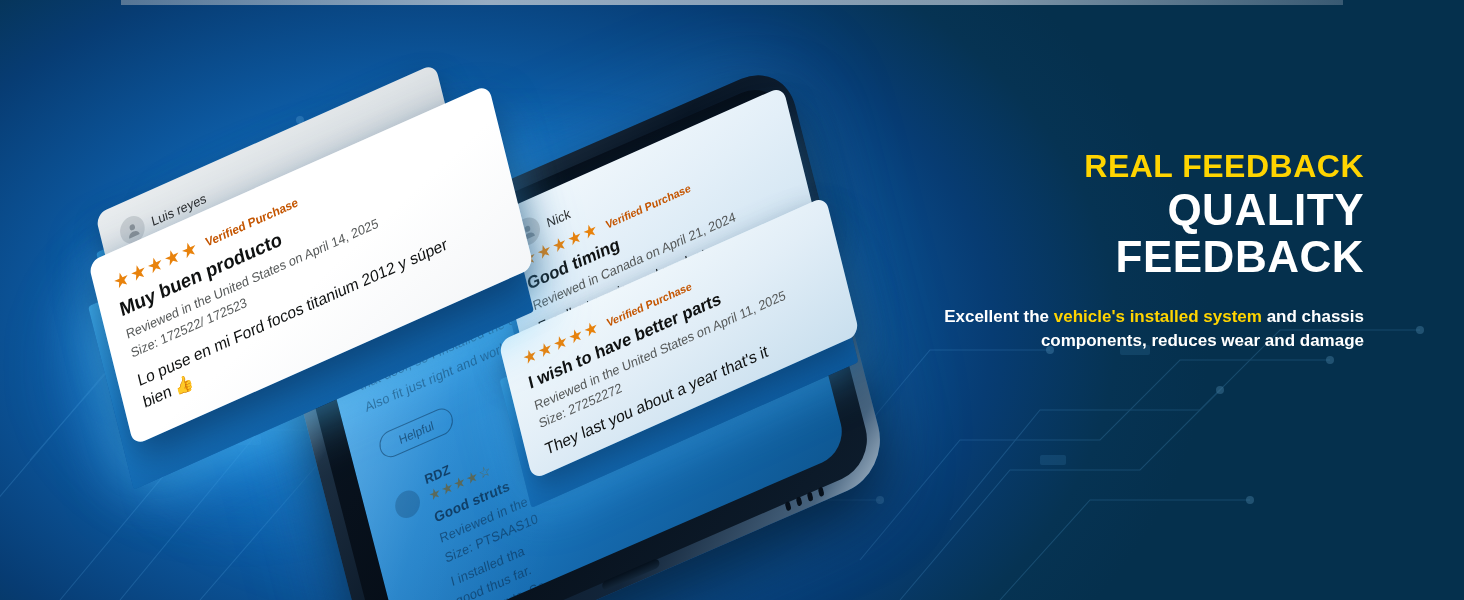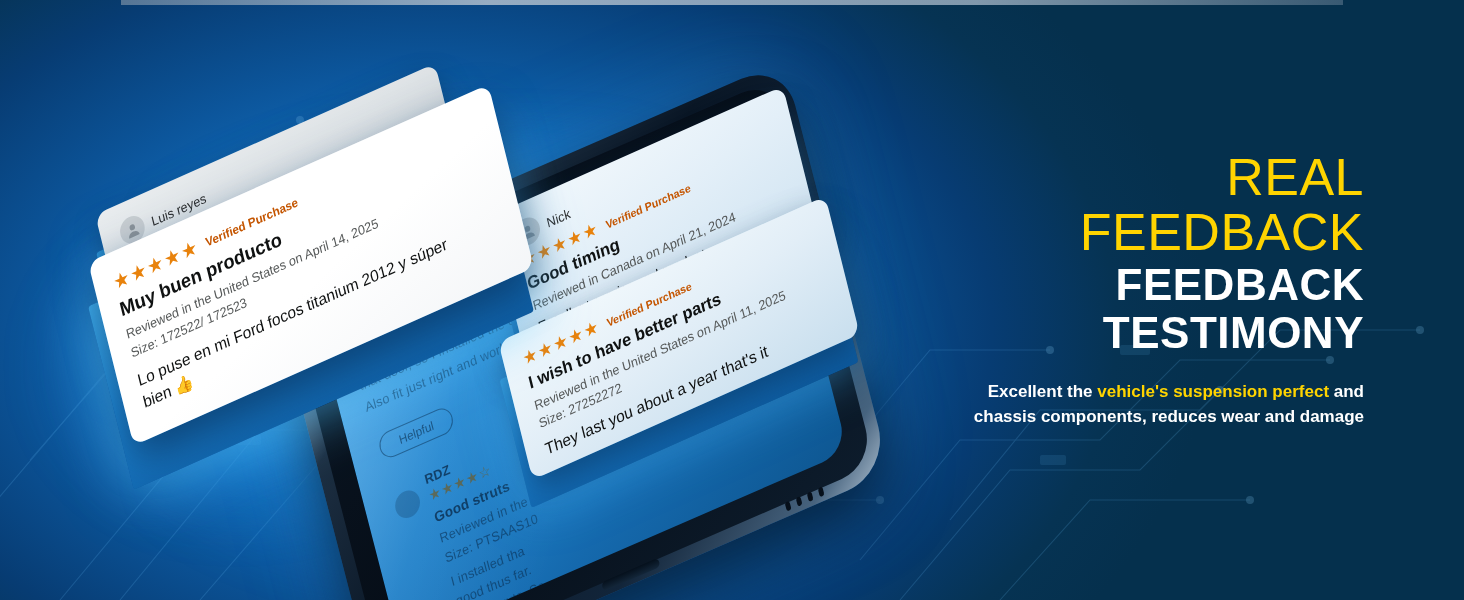--- a/index.html
+++ b/index.html
@@ -172,21 +172,21 @@
   #card2 {
     left: 92px; top: 172px; width: 438px; height: 186px;
     transform: rotate(-24deg) skewX(-10deg);
     background: linear-gradient(160deg, #ffffff 0%, #ffffff 55%, #f4f6f8 100%);
     box-shadow: 0 16px 38px rgba(0,20,50,.5);
   }
 
   
   .copy { position: absolute; right: 100px; top: 150px; width: 420px; text-align: right; }
   .headline1 {
-    font-size: 52px; font-weight: normal; color: #ffd400; letter-spacing: .5px; line-height: 1.05;
+    font-size: 32px; font-weight: bold; color: #ffd400; letter-spacing: .5px; line-height: 1.05;
   }
   .headline2 {
     font-size: 44px; font-weight: bold; color: #ffffff; letter-spacing: .5px; line-height: 1.08;
     margin-top: 2px;
   }
   .subcopy {
     margin-top: 24px; font-size: 17px; line-height: 1.45; color: #ffffff; font-weight: bold;
   }
   .subcopy .hl { color: #ffd400; }
 </style>
@@ -334,18 +334,18 @@
     </div>
     <div class="ctitle" style="margin-top:7px; font-size:19px;">Muy buen producto</div>
     <div class="cmeta" style="margin-top:6px;">Reviewed in the United States on April 14, 2025</div>
     <div class="csize" style="margin-top:4px;">Size: 172522/ 172523</div>
     <div class="cbody" style="margin-top:12px; font-size:16px;">Lo puse en mi Ford focos titanium 2012 y súper</div>
     <div class="cbody" style="margin-top:3px; font-size:16px;">bien 👍</div>
   </div>
 
   <div class="copy">
     <div class="headline1">REAL FEEDBACK</div>
-    <div class="headline2">FEEDBACK TESTIMONY</div>
-    <div class="subcopy"><span>Excellent the </span><span class="hl">vehicle's suspension perfect</span><span> and chassis components, reduces wear and damage</span></div>
+    <div class="headline2">QUALITY FEEDBACK</div>
+    <div class="subcopy"><span>Excellent the </span><span class="hl">vehicle's installed system</span><span> and chassis components, reduces wear and damage</span></div>
   </div>
 
   <div class="top-strip"></div>
 </div>
 
 </body></html>

